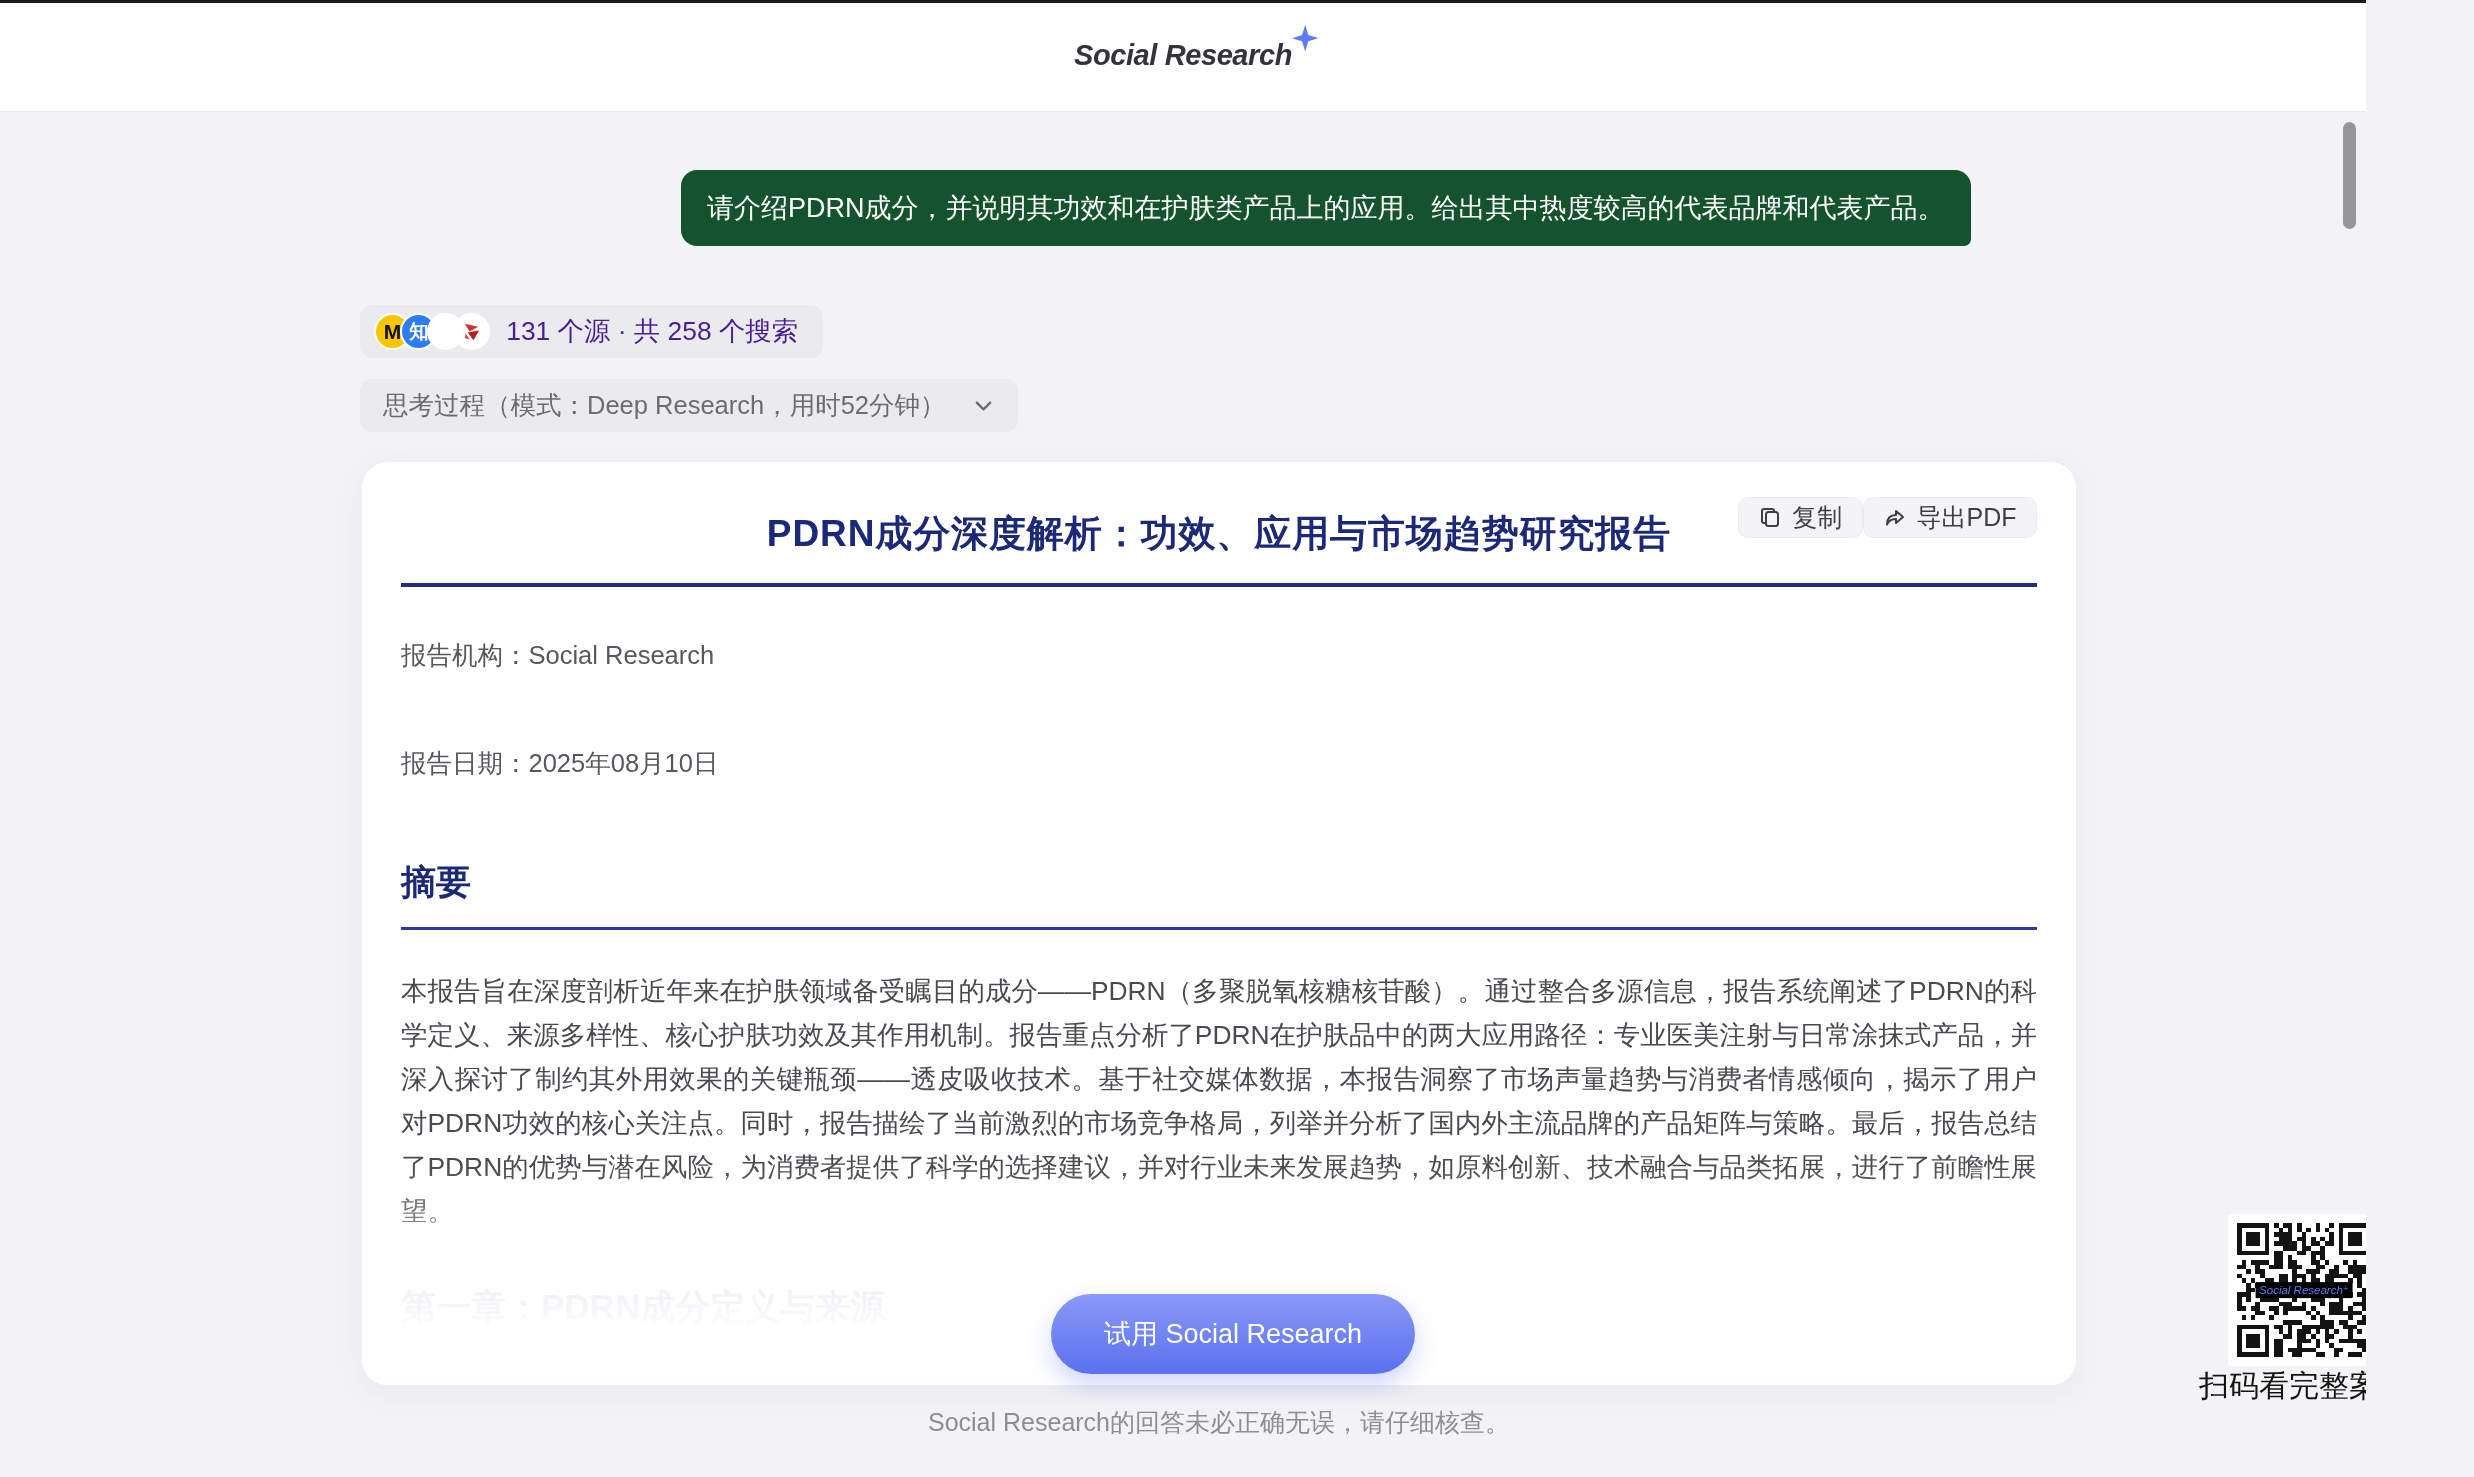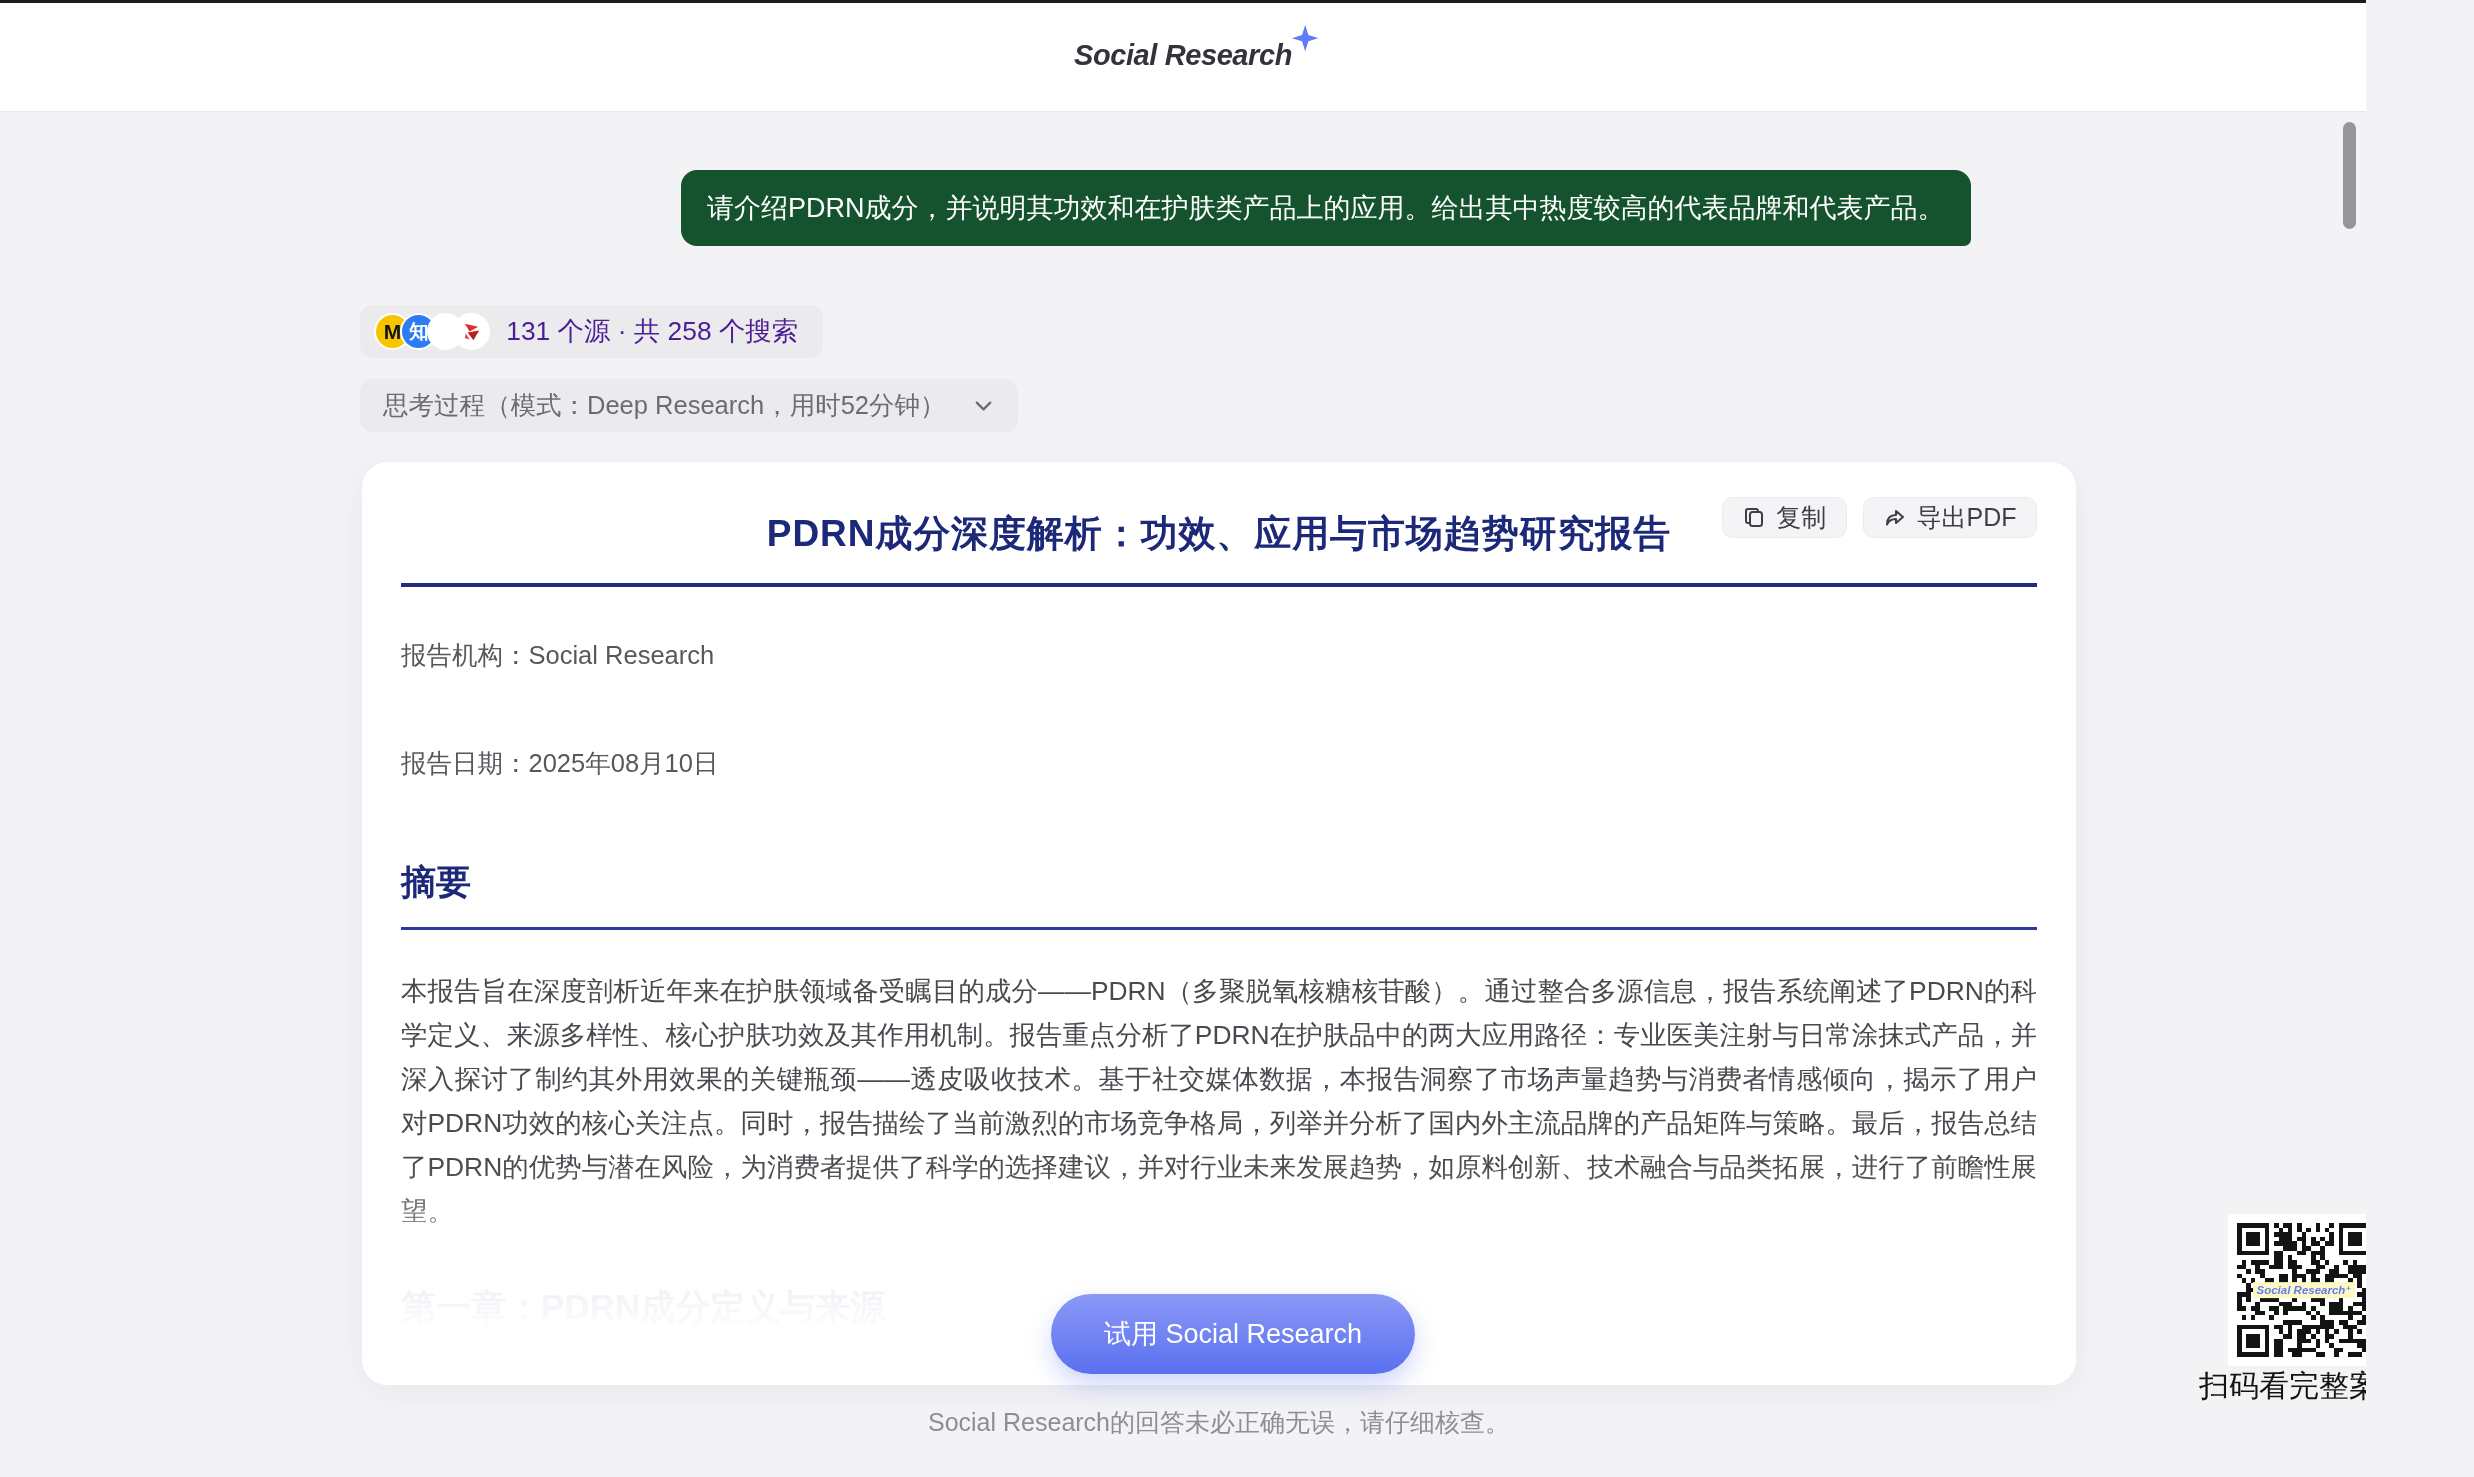--- a/index.html
+++ b/index.html
@@ -33,21 +33,21 @@
 
   .thinking-pill { left:360px; top:379px; height:53px; padding:0 23px; gap:26.4px; }
   .thinking-text { font-size:25.5px; color:#6b6b72; white-space:nowrap; }
   .chev { width:23px; height:23px; }
 
   .card { position:absolute; left:361px; top:461px; width:1716px; height:925px; background:#ffffff;
           border:0.9px solid #ededf2; border-radius:26.4px; box-shadow:0 7px 26.4px rgba(40,40,90,0.05);
           overflow:hidden; }
   .card-inner { position:relative; padding:0 39px; height:100%; }
 
-  .toolbar { position:absolute; top:35px; right:39px; display:flex; gap:16px; z-index:5; }
+  .toolbar { position:absolute; top:35px; right:39px; display:flex; z-index:5; }
   .tool-btn { height:41px; padding:0 19.4px; background:#f4f4f7; border:0.9px solid #eaeaef; border-radius:10.6px;
               display:flex; align-items:center; gap:9.7px; font-size:25px; color:#3e3e45; cursor:pointer; white-space:nowrap; }
   .tool-btn svg { width:24px; height:24px; }
 
   .report-title { margin:0 auto; padding-top:47px; text-align:center; font-size:37px; font-weight:700;
                   color:#1c2878; letter-spacing:0.9px; }
   .rule { height:3.5px; width:100%; }
   .rule.navy { background:#212c82; margin-top:24px; }
   .rule.blue { background:#2b3aa3; margin-top:21px; }
 
@@ -69,21 +69,21 @@
              box-shadow:0 10.6px 23px rgba(95,118,240,0.30); font-family:inherit; }
 
   .disclaimer { position:absolute; left:361px; top:1406px; width:1716px; text-align:center;
                 font-size:25px; color:#8d8d93; }
 
   .qr-block { position:absolute; left:2228px; top:1214px; width:152px; }
   .qr-box { position:relative; width:152px; height:152px; background:#ffffff; border-radius:3.5px;
             display:flex; align-items:center; justify-content:center; }
   .qr-box svg { width:134px; height:134px; }
   .qr-center-label { position:absolute; left:50%; top:50%; transform:translate(-50%,-50%);
-                     background:#fef9c3; padding:0.9px 3.5px; font-size:11.5px; font-weight:700; font-style:italic;
+                     background:#000000; padding:0.9px 3.5px; font-size:11.5px; font-weight:400; font-style:italic;
                      color:#5f7bf7; white-space:nowrap; }
   .qr-caption { position:absolute; left:50%; transform:translateX(-50%); margin-top:0;
                 font-size:30px; color:#141414; white-space:nowrap; }
 
   .scrollbar-thumb { position:absolute; right:9.7px; top:122px; width:13.2px; height:107px;
                      border-radius:7px; background:#95959a; z-index:40; }
 </style>
 </head>
 <body>
 

